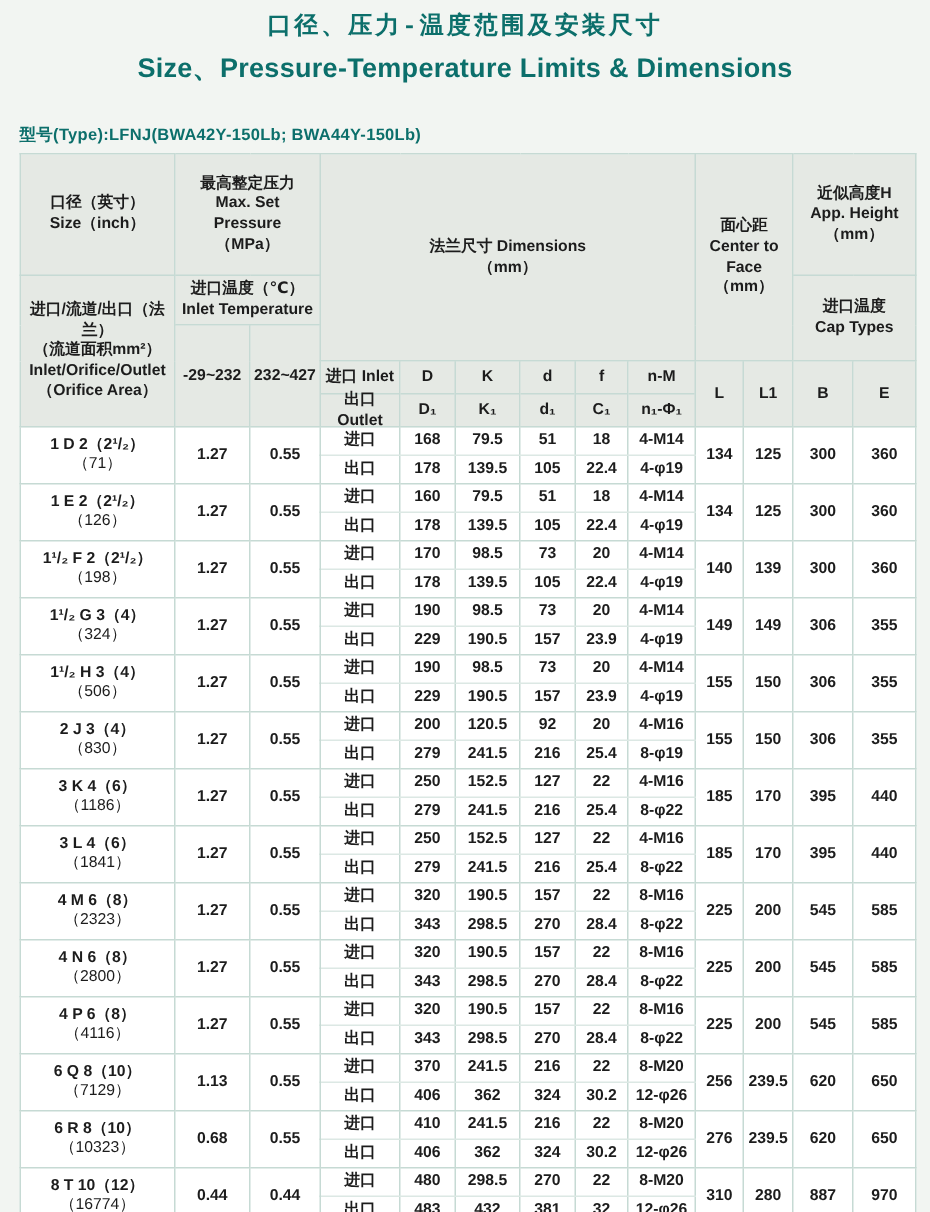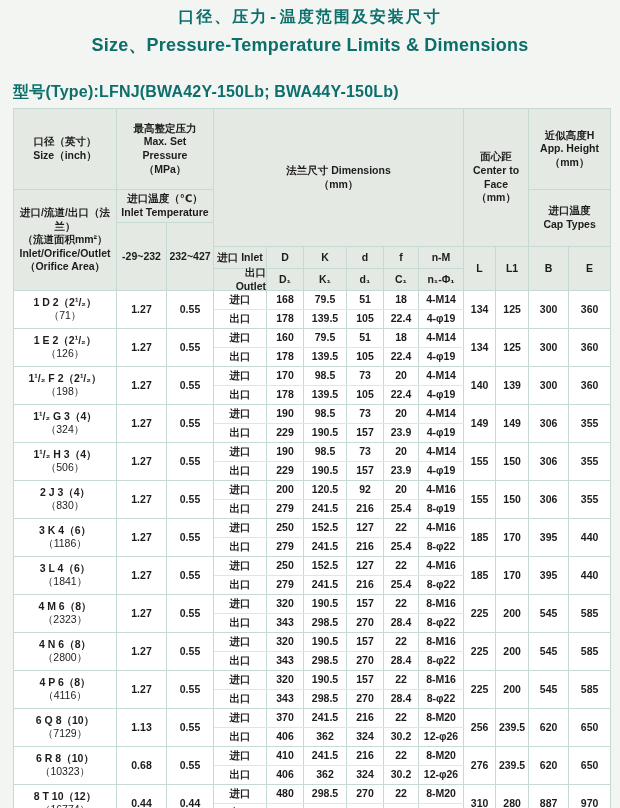--- a/index.html
+++ b/index.html
@@ -7,42 +7,42 @@
     width:620px;height:808px;
     background:#f2f5f2;
     font-family:"Liberation Sans","DejaVu Sans",sans-serif;
     color:#1c1c1c;
     overflow:hidden;
   }
   .titles{text-align:center;padding-top:7px;color:#0c6f6b;}
   .t-zh{font-size:16px;font-weight:bold;letter-spacing:2px;font-family:Liberation Mono, monospace;}
   .t-en{font-size:18px;font-weight:bold;margin-top:5px;letter-spacing:.2px;}
   .type-line{
-    color:#0c6f6b;font-weight:bold;font-size:16px;
+    color:#0c6f6b;font-weight:bold;font-size:11px;
     margin:25px 0 5px 13px;letter-spacing:.2px;
   }
   table.spec{
     border-collapse:collapse;table-layout:fixed;
     width:597px;margin-left:13px;
     background:#ffffff;
   }
   .spec td{
     border:1px solid #c6dad4;
     text-align:center;vertical-align:middle;
     padding:0;
   }
   .hd{
     background:#e5e9e4;
     font-weight:bold;font-size:10.5px;line-height:1.3;
   }
   .hd .unit{font-weight:bold;}
   .split-cell{padding:0;}
   .split-cell .half{
     height:21px;display:flex;align-items:center;justify-content:center;
-    font-weight:bold;font-size:10.5px;text-align:right;
+    font-weight:bold;font-size:10.5px;
   }
   .split-cell .half + .half{border-top:1px solid #c6dad4;}
   tbody.data td{
     background:#ffffff;font-weight:bold;font-size:10.5px;
     height:18px;line-height:1.1;
   }
   .size-name{font-size:10.5px;font-weight:bold;}
   .size-area{font-size:10.5px;font-weight:normal;margin-top:1px;}
   tr.r-top td.sub{border-bottom:1px solid #dce8e4;}
   .c-io{font-size:10.5px;}

